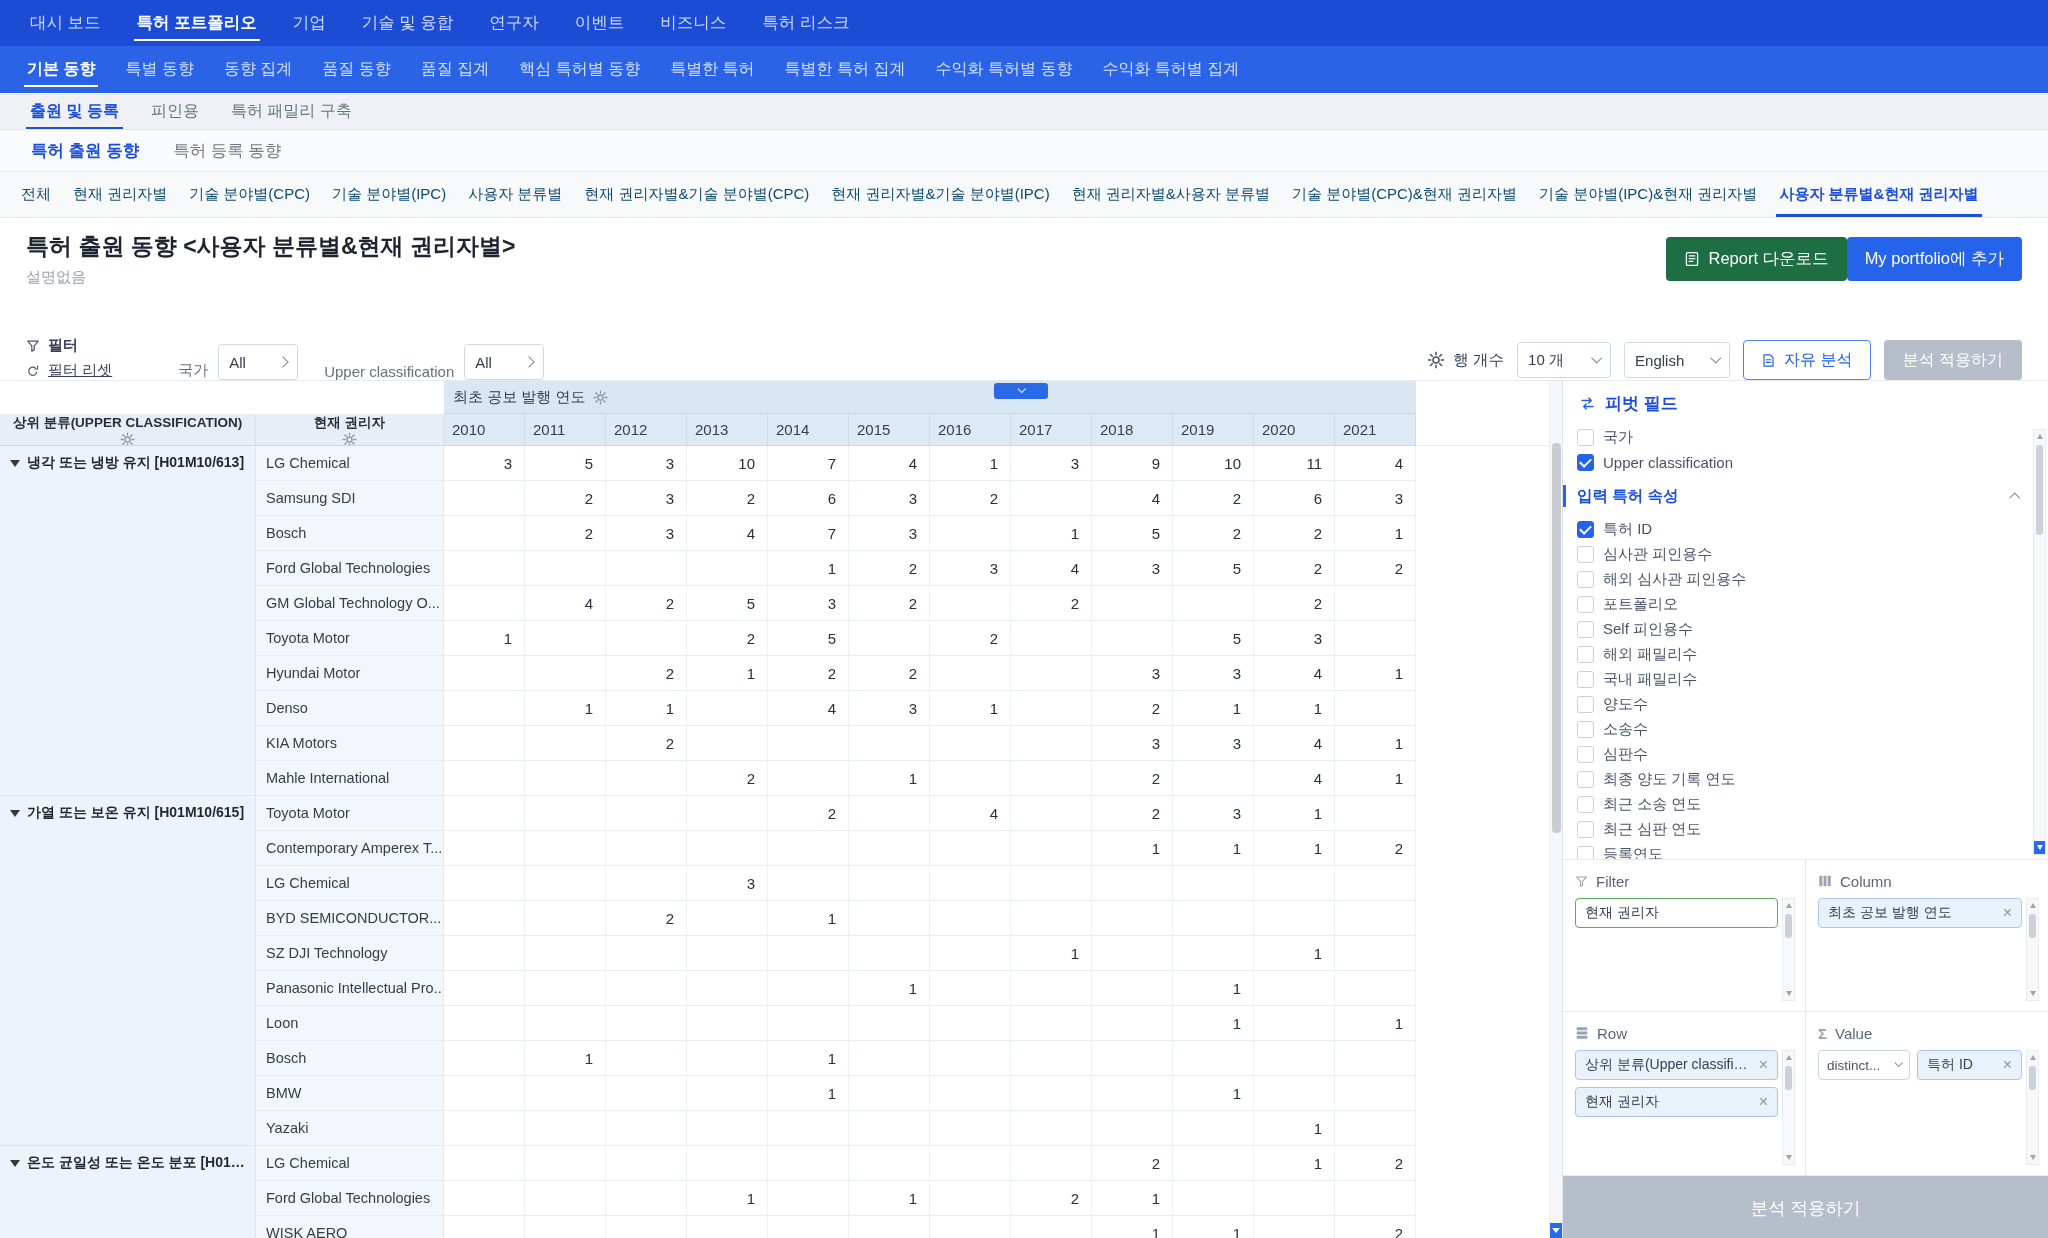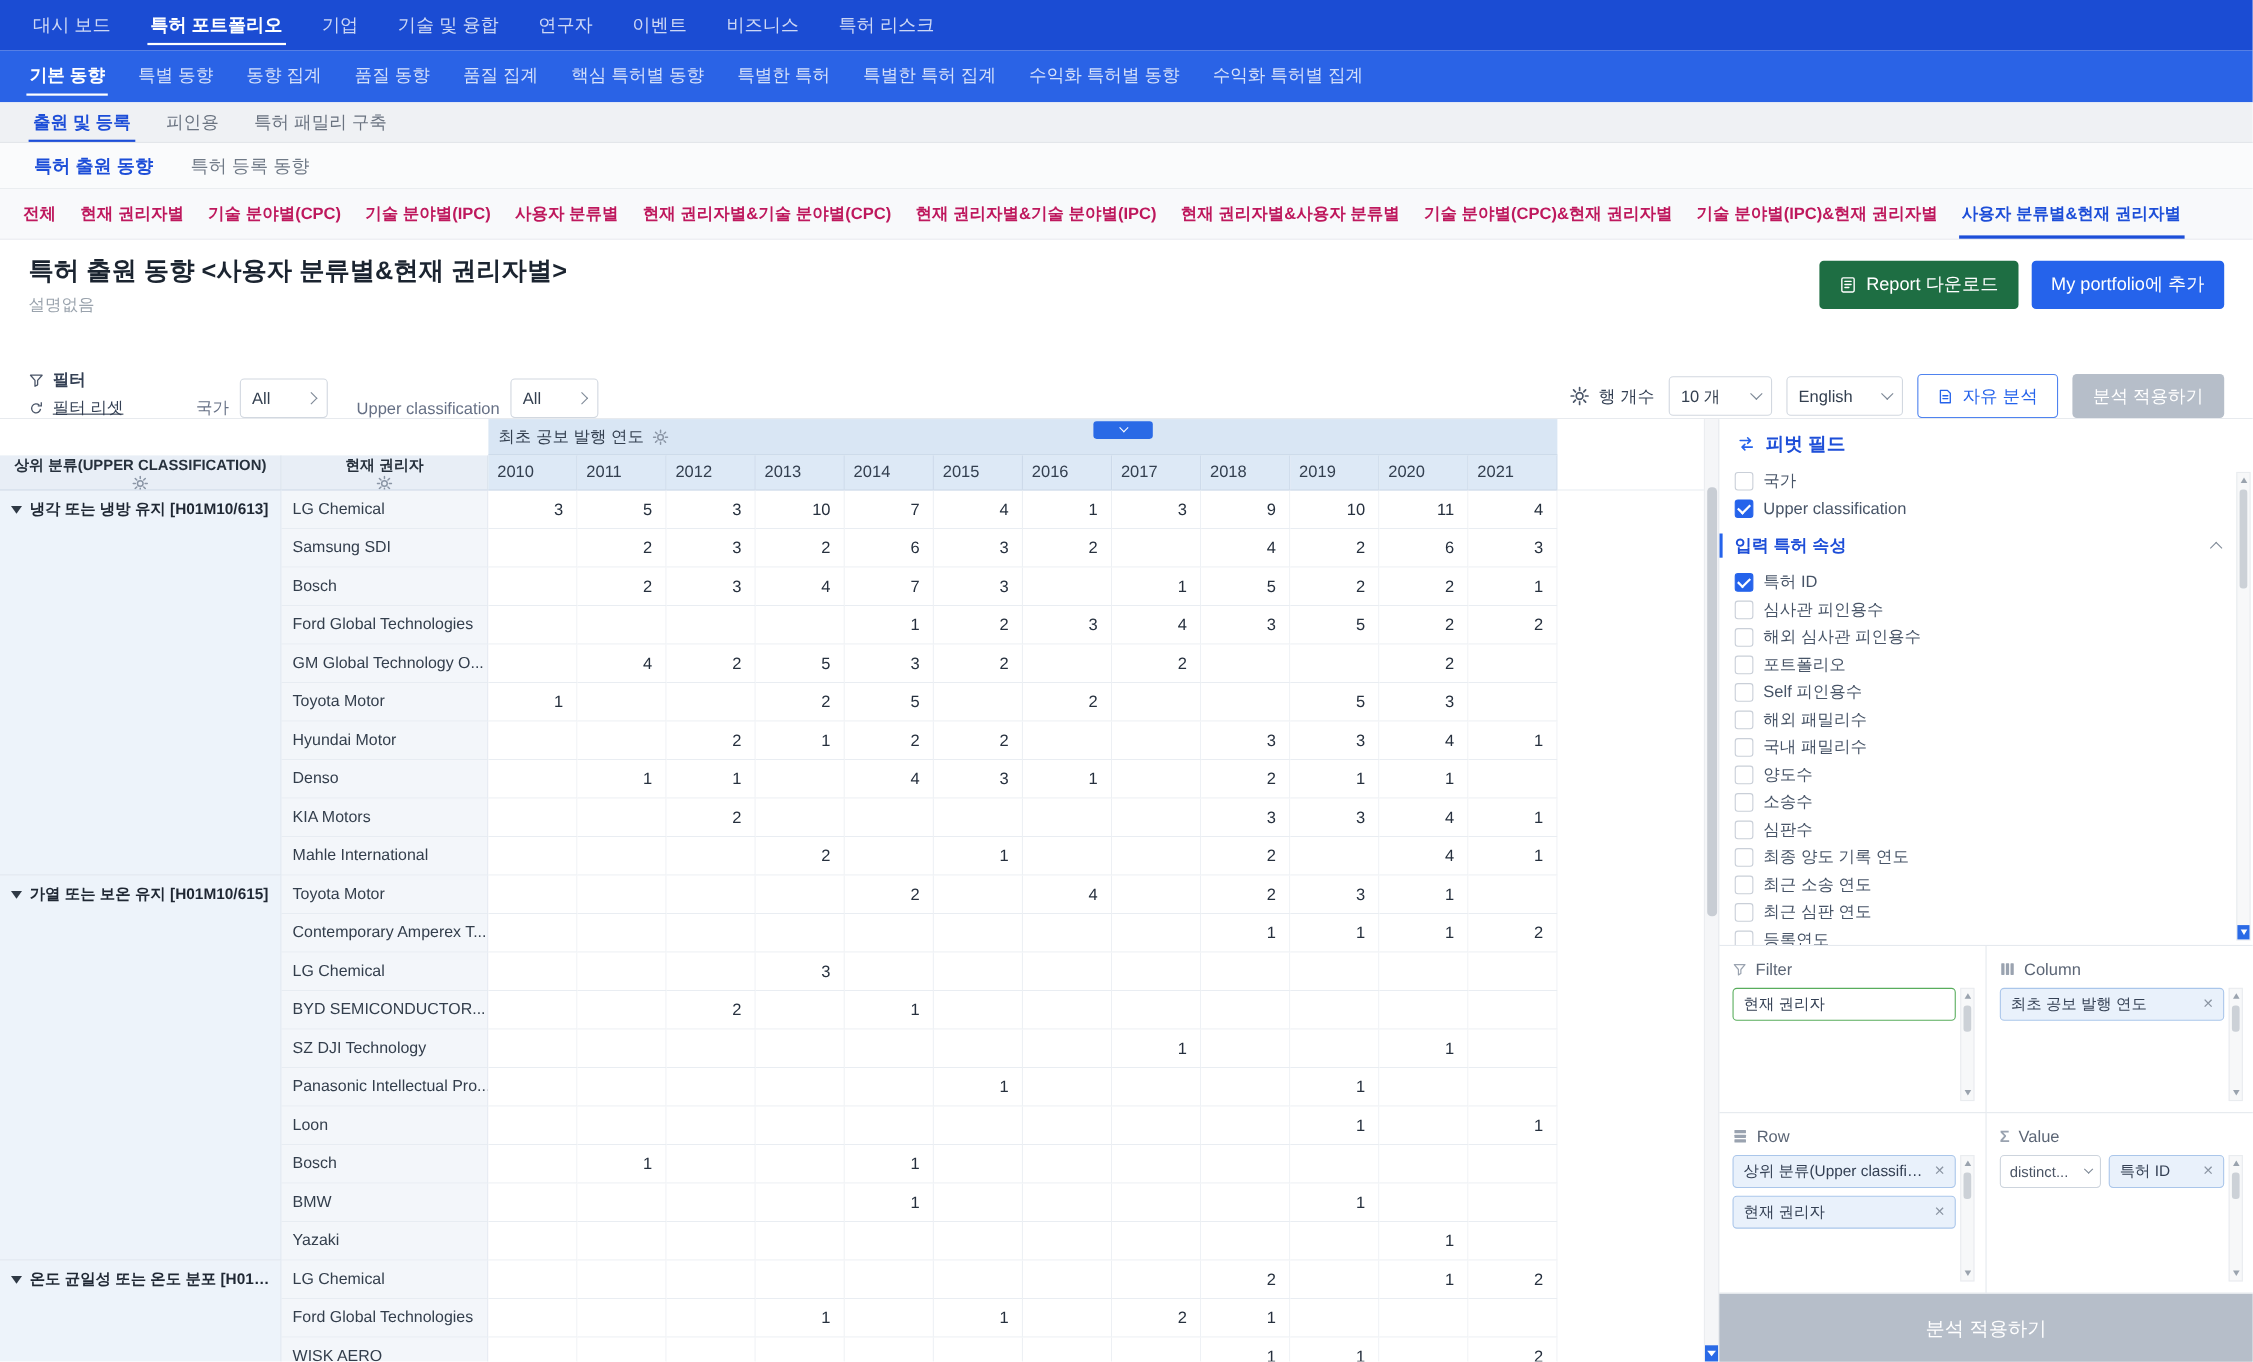--- a/index.html
+++ b/index.html
@@ -24,29 +24,29 @@
   .nav3 { height:37px; background:#eff1f4; border-bottom:1px solid #e3e6ea; padding-left:14px; }
   .nav3 .nav-item { padding:0 16px; font-size:16px; color:#6a7380; }
   .nav3 .nav-item.active { color:#1d4ed8; font-weight:bold; }
   .nav3 .nav-item.active::after { content:''; position:absolute; left:12px; right:12px; bottom:0; height:2.5px; background:#1d4ed8; }
 
   .nav4 { height:42px; background:#fafbfc; border-bottom:1px solid #e8ebef; padding-left:14px; }
   .nav4 .nav-item { padding:0 17px; font-size:16.5px; color:#707a87; }
   .nav4 .nav-item.active { color:#1d4ed8; font-weight:bold; }
 
   .tabs { height:46px; background:#f8f9fb; border-bottom:1px solid #e6e9ed; padding:0 10px; }
-  .tabs .nav-item { padding:0 11px; font-size:15px; color:#be185d;font-weight:bold; }
+  .tabs .nav-item { padding:0 11px; font-size:15px; color:#0c4a6e; }
   .tabs .nav-item.active { color:#1d4ed8; font-weight:bold; }
   .tabs .nav-item.active::after { content:''; position:absolute; left:8px; right:8px; bottom:0; height:3px; background:#1d4ed8; }
 
   
   .title-bar { height:81px; display:flex; align-items:center; padding:0 26px; background:#fff; flex:none; }
   .title-block h1 { font-size:23px; font-weight:bold; color:#1b2430; }
   .subtitle { font-size:15px; color:#9aa3ad; margin-top:6px; }
-  .title-actions { margin-left:auto; display:flex; gap:12px; }
+  .title-actions { margin-left:auto; display:flex; }
   .btn { border:none; border-radius:4px; display:flex; align-items:center; gap:9px; cursor:pointer;
          font-family:inherit; font-size:16.5px; }
   .btn-report { height:44px; background:#1e6e43; color:#fff; padding:0 18px; }
   .btn-portfolio { height:44px; background:#2563eb; color:#fff; padding:0 18px; }
 
   
   .filter-bar { height:82px; border-bottom:1px solid #e7eaee; display:flex; align-items:flex-end;
                 padding:0 26px; background:#fff; flex:none; }
   .fb-left { display:flex; flex-direction:column; gap:6px; margin-right:40px; }
   .fb-row { display:flex; align-items:center; gap:8px; font-size:15px; color:#344054; cursor:pointer; }

